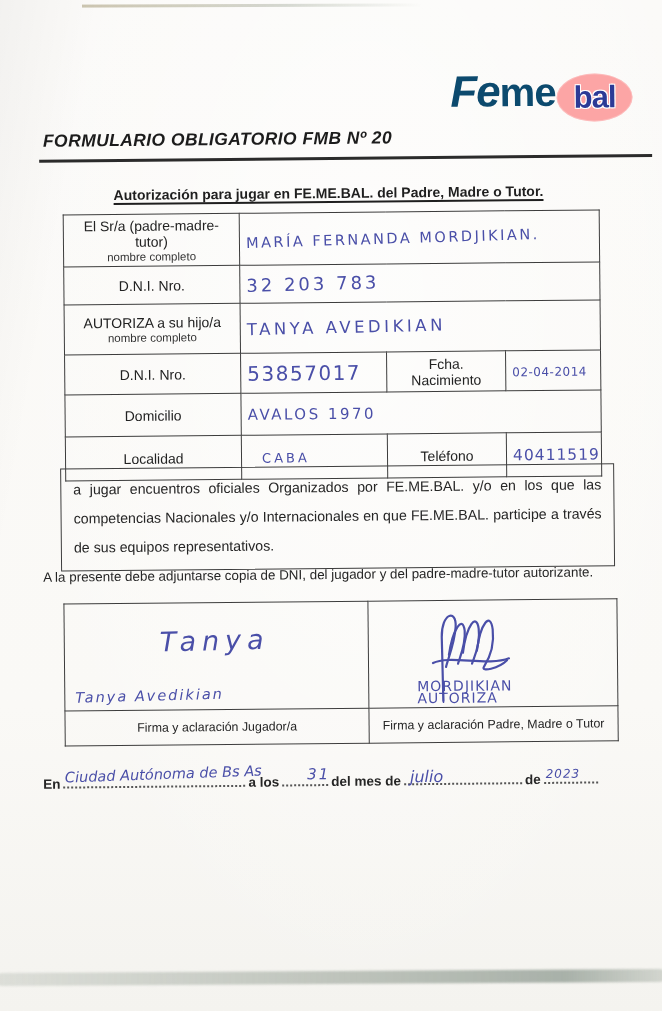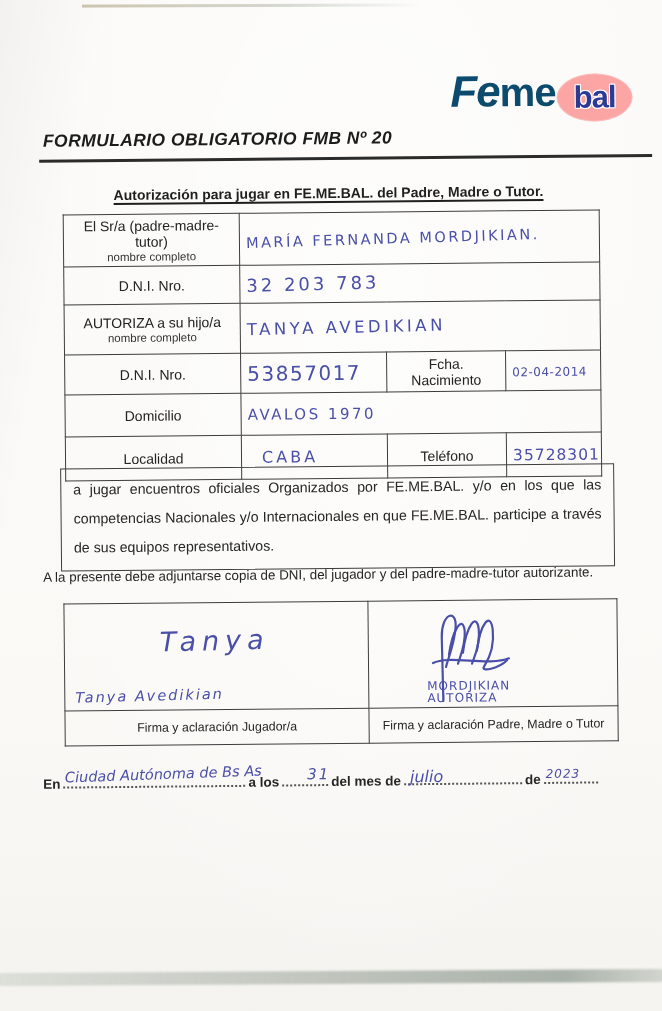--- a/index.html
+++ b/index.html
@@ -53,40 +53,40 @@
   .cell-sublabel{display:block;font-size:11.5px;color:#333;margin-top:1px;}
   .hw{font-family:"DejaVu Sans",sans-serif;color:#4a4fa8;}
   .hw-caps{letter-spacing:2.5px;}
   .r1{height:52px;} .r2{height:38px;} .r3{height:50px;} .r4{height:40px;} .r5{height:42px;} .r6{height:44px;}
   .v-name{font-size:14.5px;display:inline-block;transform:rotate(-1.2deg);}
   .v-dni1{font-size:18px;letter-spacing:3px;display:inline-block;transform:rotate(-1deg);}
   .v-child{font-size:16.5px;letter-spacing:3.5px;display:inline-block;transform:rotate(-0.8deg);}
   .v-dni2{font-size:20px;letter-spacing:1.5px;}
   .v-date{font-size:12px;letter-spacing:0.5px;}
   .v-dom{font-size:15px;letter-spacing:2.5px;}
-  .v-loc{font-size:16px;letter-spacing:3px;padding-left:14px;}
+  .v-loc{font-size:13px;letter-spacing:3px;padding-left:14px;}
   .v-tel{font-size:15.5px;letter-spacing:1px;}
 
   
   .paragraph-box{
     position:absolute;top:466px;left:60px;width:528px;
     border:1.6px solid #3d3d3d;padding:6px 12px 8px 12px;
     font-size:14.2px;line-height:29px;color:#262626;text-align:justify;
   }
   .note{position:absolute;top:567px;left:42px;font-size:13.4px;color:#262626;}
 
   
   .sig-table{position:absolute;top:601px;left:62px;border-collapse:collapse;table-layout:fixed;width:553px;}
   .sig-table td{border:1.6px solid #3d3d3d;padding:0;vertical-align:middle;position:relative;}
   .sig-row td{height:106px;}
   .cap-row td{height:34px;text-align:center;font-size:12.4px;color:#262626;}
   .player-sig{position:absolute;left:95px;top:22px;font-size:27px;font-style:italic;letter-spacing:6px;transform:rotate(-1deg);}
   .player-name{position:absolute;left:10px;bottom:6px;font-size:14.5px;letter-spacing:2px;font-style:italic;transform:rotate(-1deg);}
   .tutor-scribble{position:absolute;left:58px;top:2px;}
-  .tutor-name{position:absolute;left:58px;bottom:3px;font-size:12px;letter-spacing:1px;line-height:12px;}
+  .tutor-name{position:absolute;left:48px;bottom:3px;font-size:14px;letter-spacing:1px;line-height:12px;}
 
   
   .footer-line{
     position:absolute;top:768px;left:40px;width:610px;
     font-size:13.5px;font-weight:600;color:#262626;white-space:nowrap;
   }
   .footer-line .lbl{display:inline-block;vertical-align:baseline;}
   .dotted{
     display:inline-block;border-bottom:2px dotted #555;position:relative;
     height:16px;vertical-align:baseline;margin:0 3px;
@@ -168,21 +168,21 @@
         <span class="hw v-dom">AVALOS 1970</span>
       </td>
     </tr>
     <tr class="r6">
       <td class="cell-label">Localidad</td>
       <td>
         <span class="hw v-loc">CABA</span>
       </td>
       <td class="cell-label">Teléfono</td>
       <td>
-        <span class="hw v-tel">35728301</span>
+        <span class="hw v-tel">40411519</span>
       </td>
     </tr>
   </tbody>
     </table>
 
   <div class="paragraph-box">a jugar encuentros oficiales Organizados por FE.ME.BAL. y/o en los que las competencias Nacionales y/o Internacionales en que FE.ME.BAL. participe a través de sus equipos representativos.</div>
 
   <div class="note">A la presente debe adjuntarse copia de DNI, del jugador y del padre-madre-tutor autorizante.</div>
 
   <table class="sig-table">

